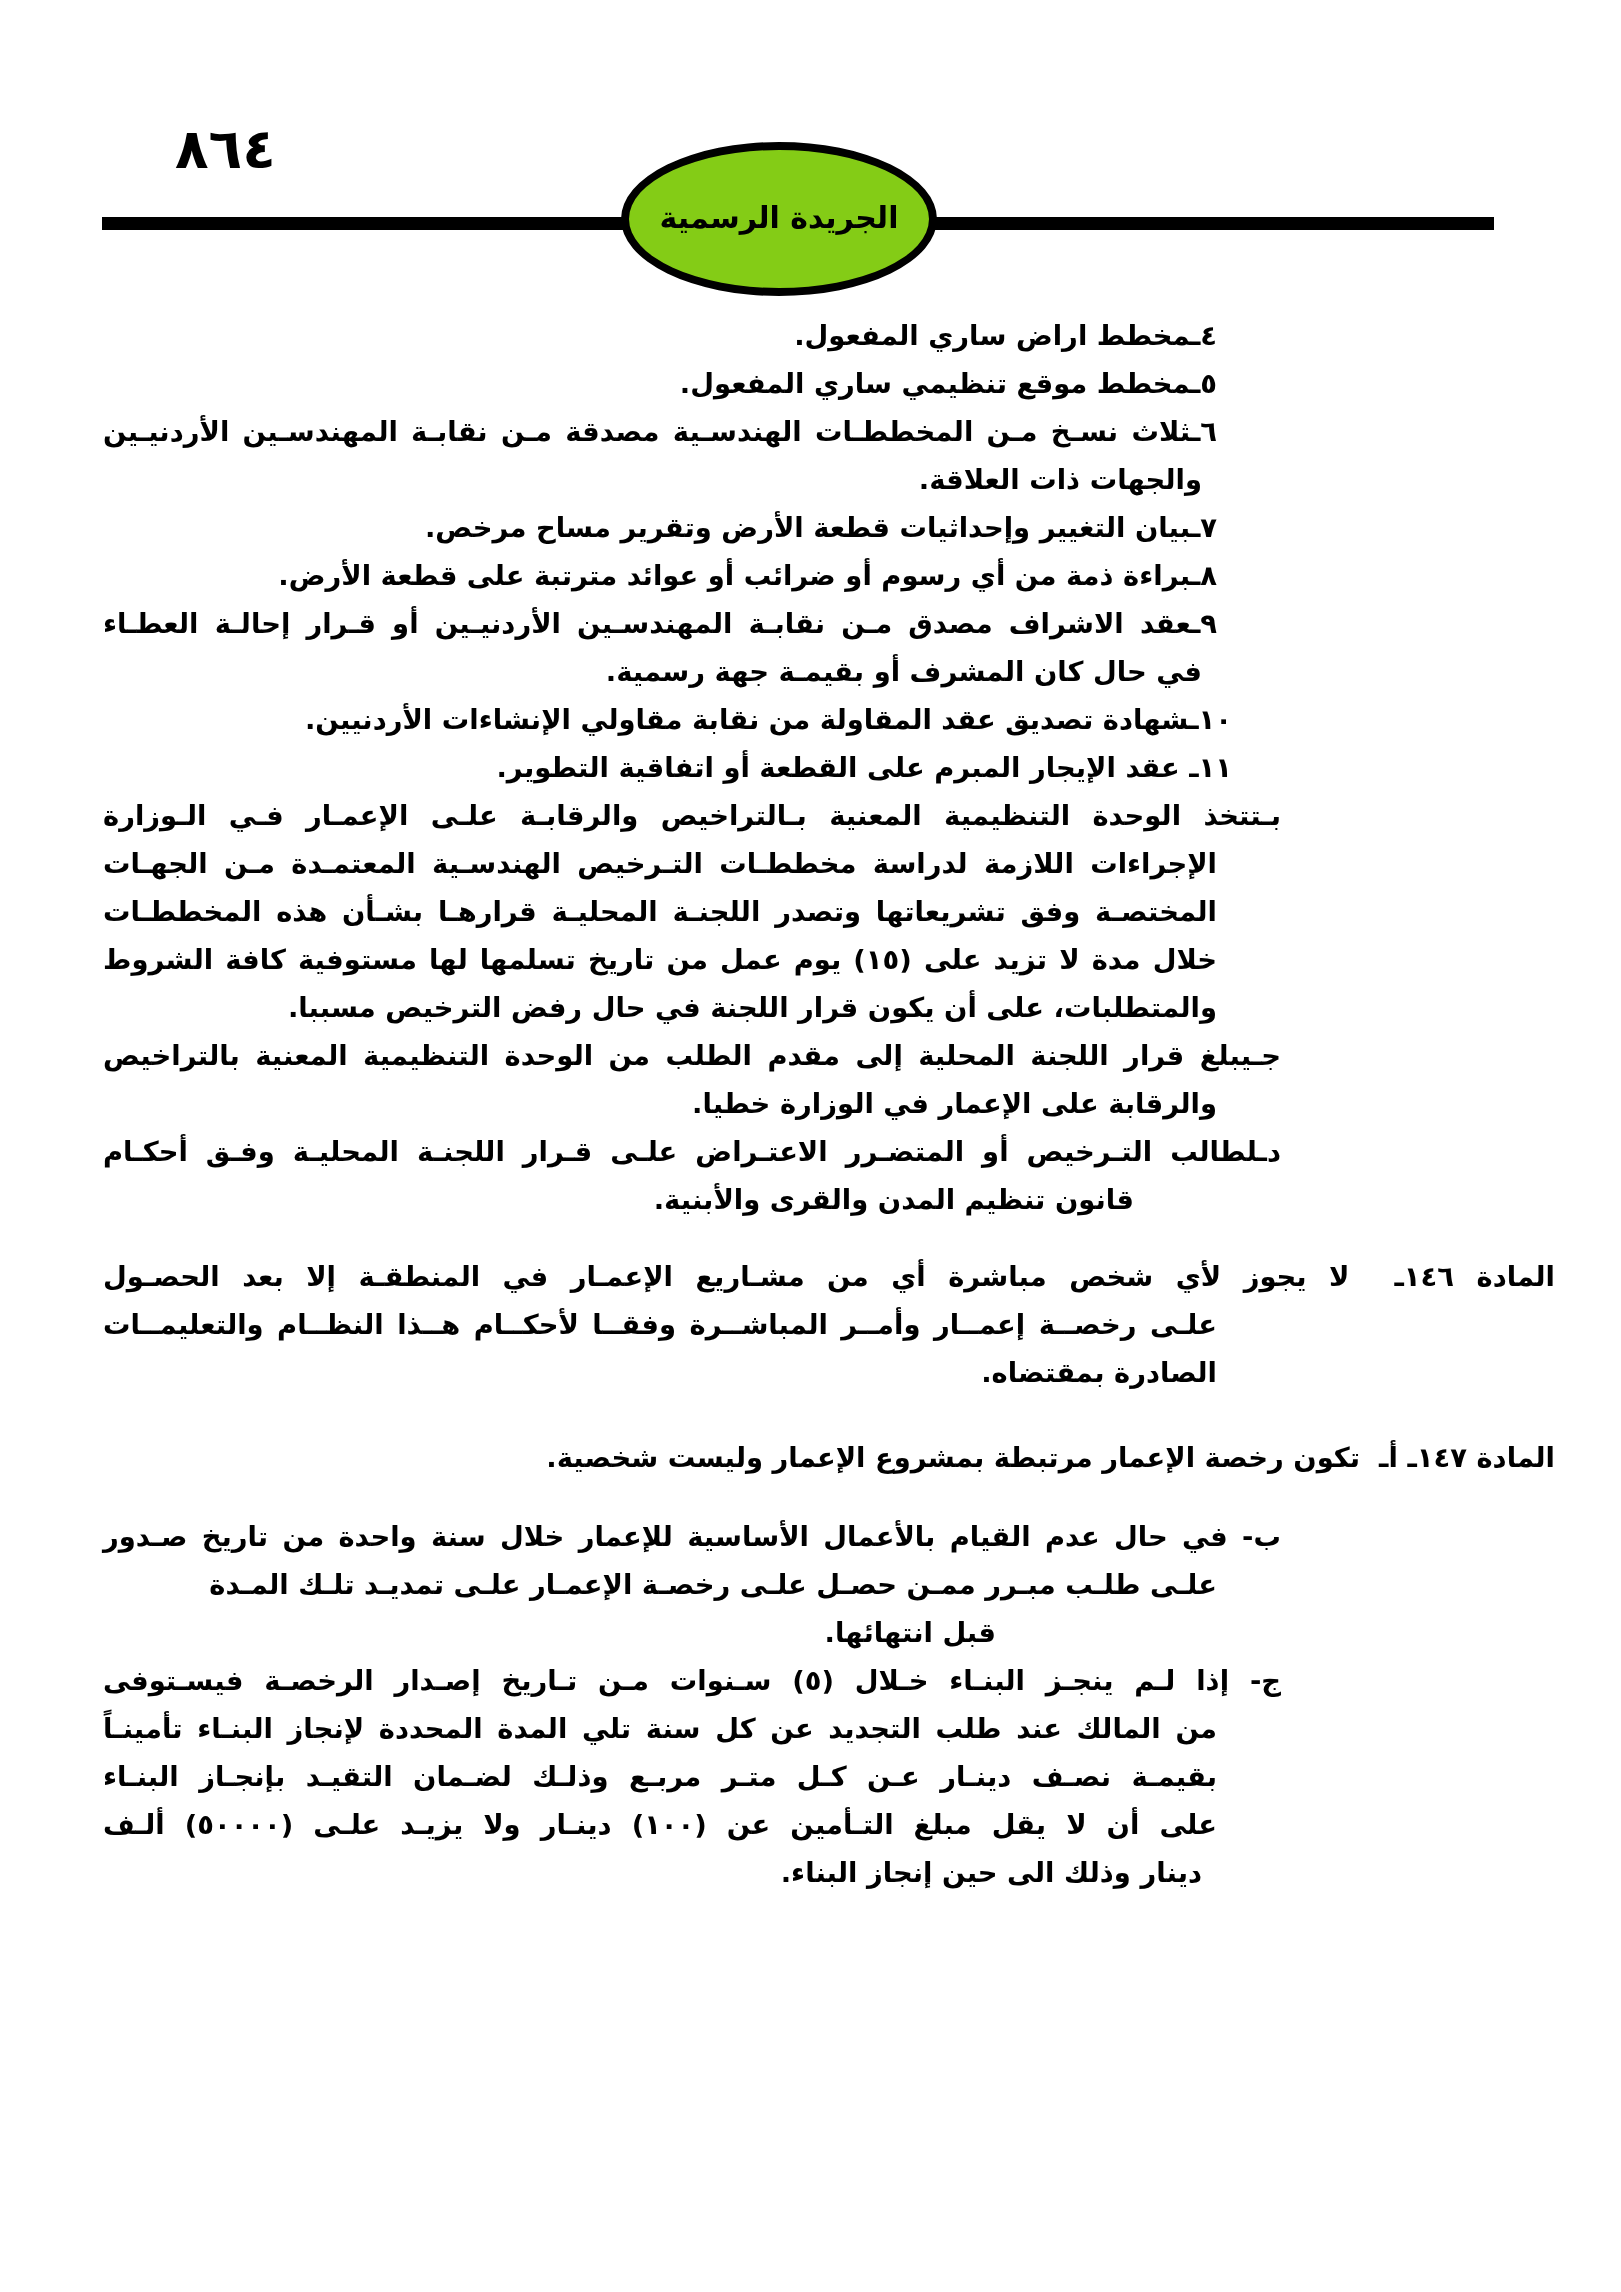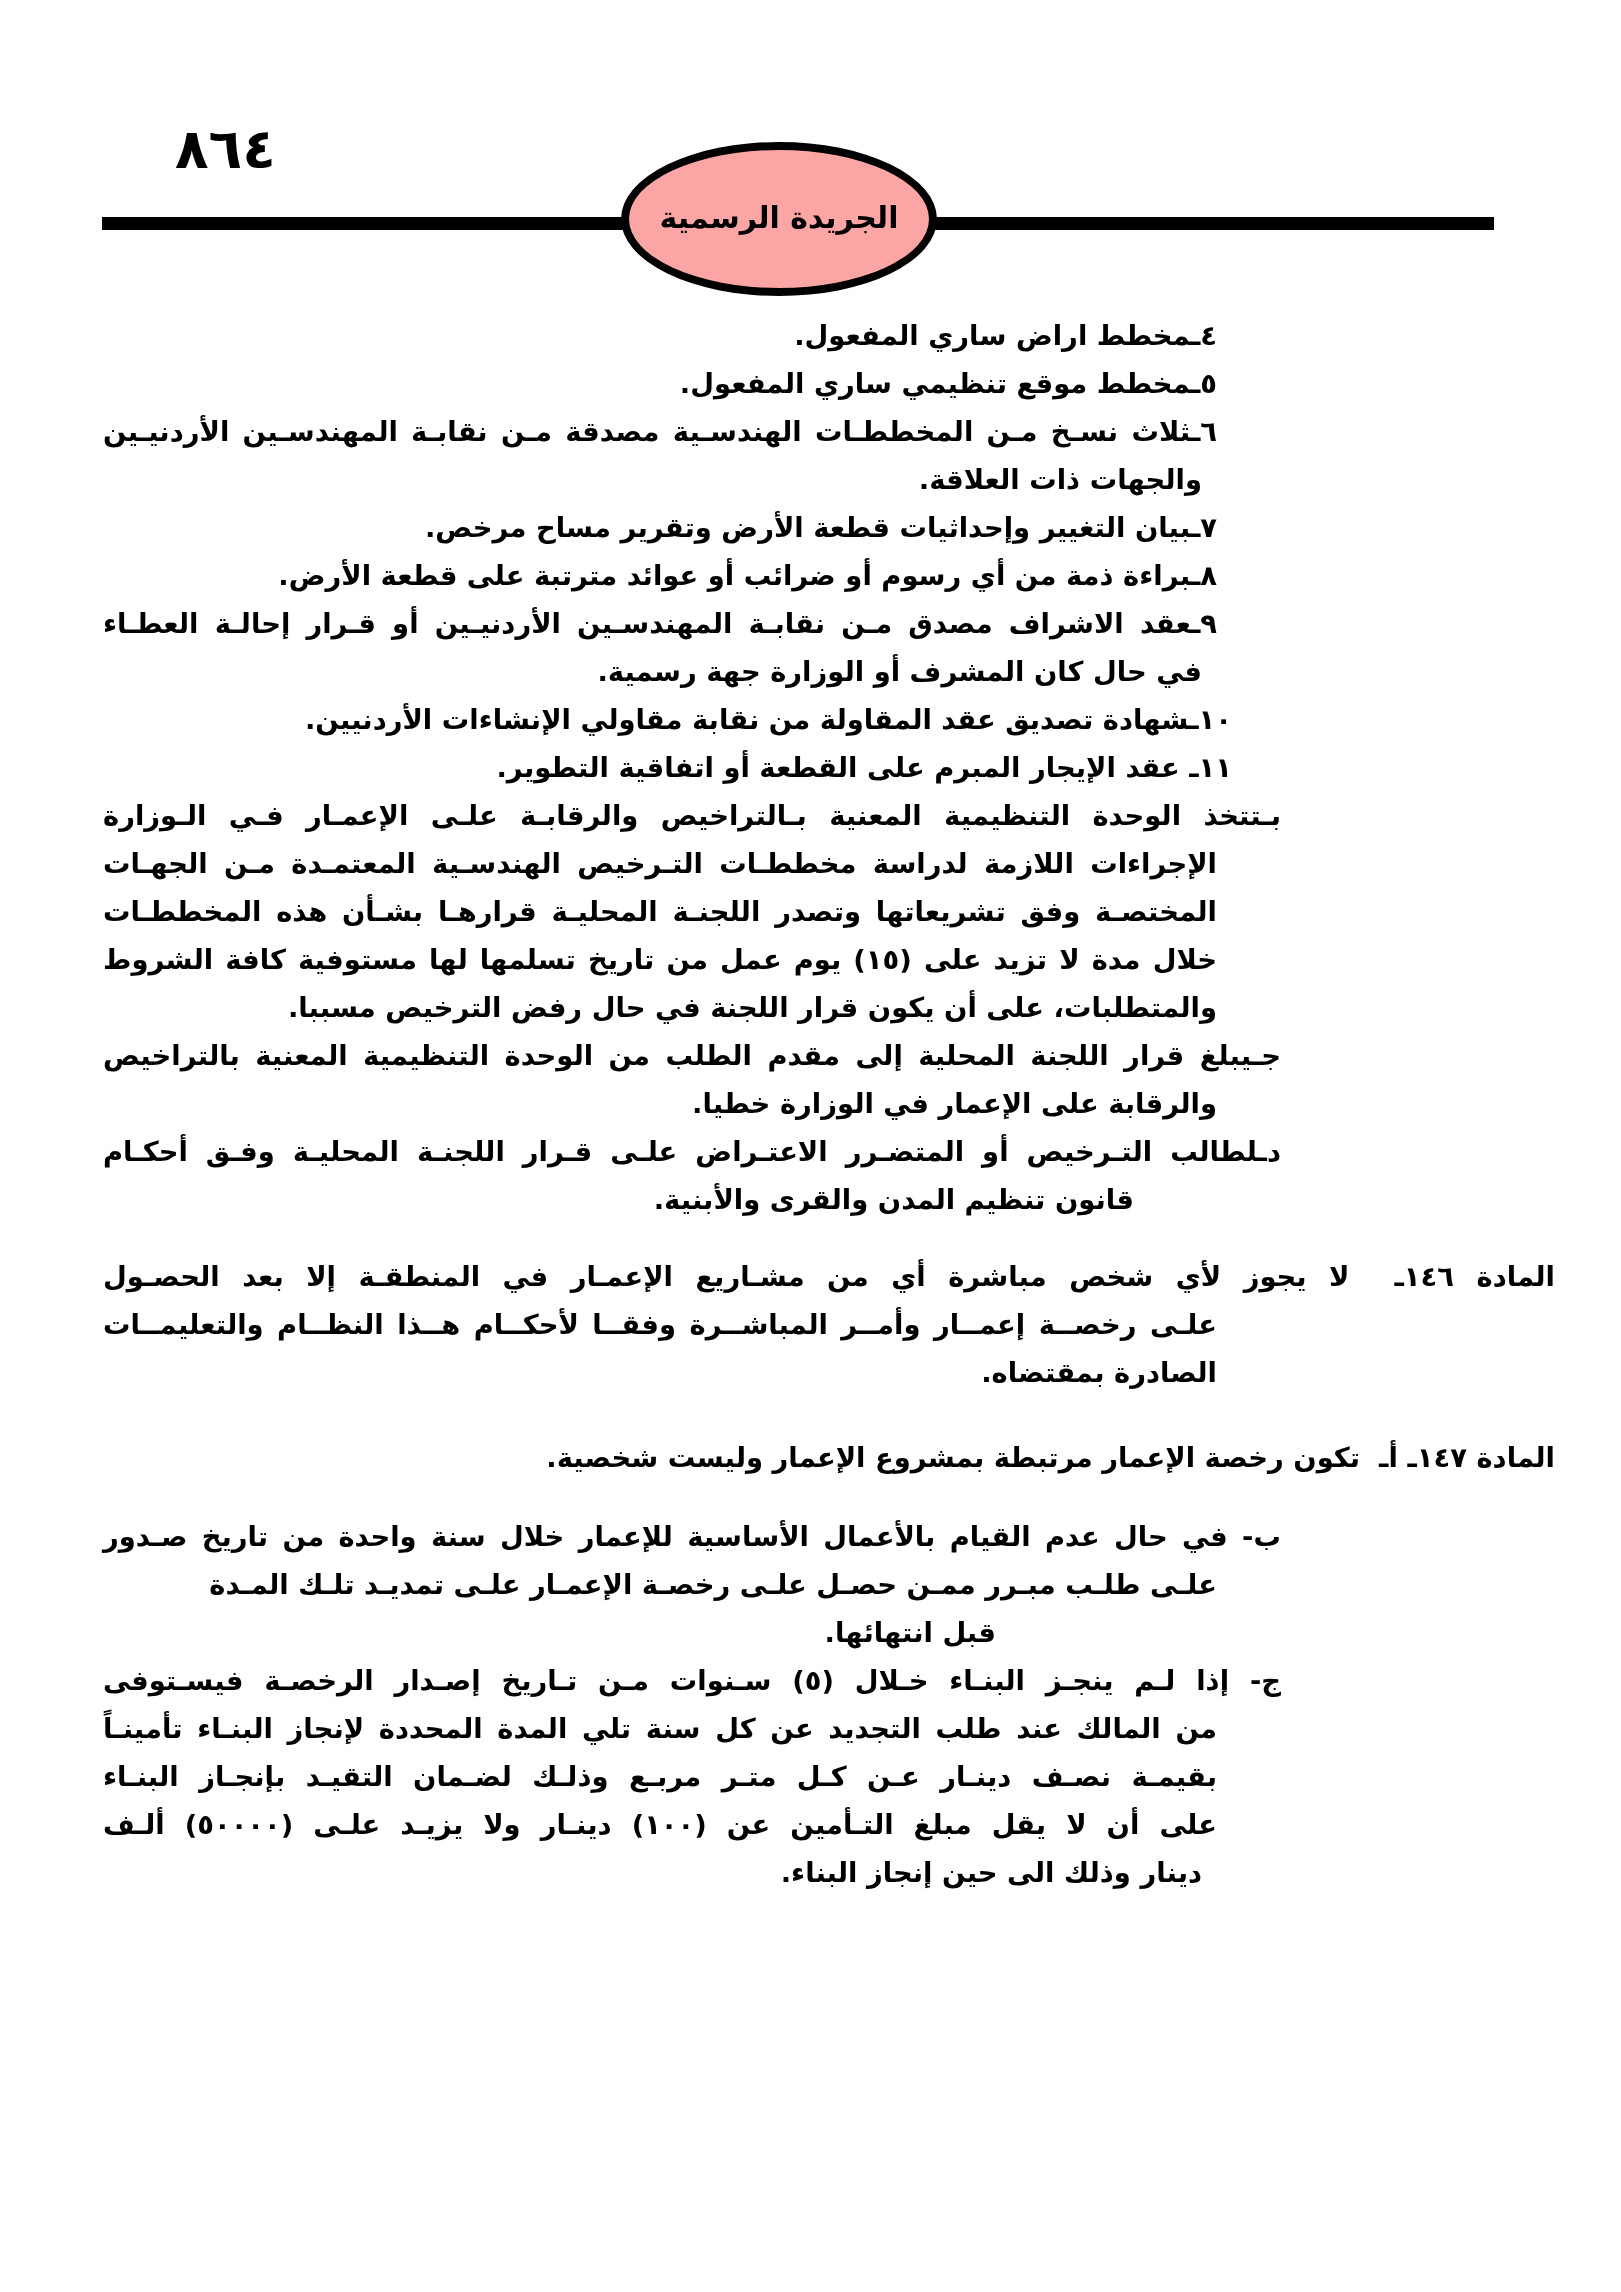--- a/index.html
+++ b/index.html
@@ -27,21 +27,21 @@
     width: 1392px; height: 12.7px;
     background: #000000;
   }
   .title-ellipse {
     position: absolute;
     left: 621px; top: 142px;
     width: 316px; height: 154px;
     box-sizing: border-box;
     border: 8.8px solid #000000;
     border-radius: 50%;
-    background: #fca5a5;
+    background: #84cc16;
     display: flex;
     align-items: center;
     justify-content: center;
   }
   .title-ellipse .gazette-title {
     font-size: 30px;
     direction: rtl;
     white-space: nowrap;
     transform: translateY(-2px);
   }
@@ -82,21 +82,21 @@
 <main class="doc-body">
 
   <section>
     <div class="ln i345">٤ـمخطط اراض ساري المفعول.</div>
     <div class="ln i345">٥ـمخطط موقع تنظيمي ساري المفعول.</div>
     <div class="ln i345 fill">٦ـثلاث نسـخ مـن المخططـات الهندسـية مصدقة مـن نقابـة المهندسـين الأردنيـين</div>
     <div class="ln i360">والجهات ذات العلاقة.</div>
     <div class="ln i345">٧ـبيان التغيير وإحداثيات قطعة الأرض وتقرير مساح مرخص.</div>
     <div class="ln i345">٨ـبراءة ذمة من أي رسوم أو ضرائب أو عوائد مترتبة على قطعة الأرض.</div>
     <div class="ln i345 fill">٩ـعقد الاشراف مصدق مـن نقابـة المهندسـين الأردنيـين أو قـرار إحالـة العطـاء</div>
-    <div class="ln i360">في حال كان المشرف أو الوزارة جهة رسمية.</div>
+    <div class="ln i360">في حال كان المشرف أو بقيمـة جهة رسمية.</div>
     <div class="ln i330">١٠ـشهادة تصديق عقد المقاولة من نقابة مقاولي الإنشاءات الأردنيين.</div>
     <div class="ln i330">١١ـ عقد الإيجار المبرم على القطعة أو اتفاقية التطوير.</div>
   </section>
 
   <section>
     <div class="ln i280 fill">بـتتخذ الوحدة التنظيمية المعنية بـالتراخيص والرقابـة علـى الإعمـار فـي الـوزارة</div>
     <div class="ln i345 fill">الإجراءات اللازمة لدراسة مخططـات التـرخيص الهندسـية المعتمـدة مـن الجهـات</div>
     <div class="ln i345 fill">المختصـة وفق تشريعاتها وتصدر اللجنـة المحليـة قرارهـا بشـأن هذه المخططـات</div>
     <div class="ln i345 fill">خلال مدة لا تزيد على (١٥) يوم عمل من تاريخ تسلمها لها مستوفية كافة الشروط</div>
     <div class="ln i345">والمتطلبات، على أن يكون قرار اللجنة في حال رفض الترخيص مسببا.</div>

